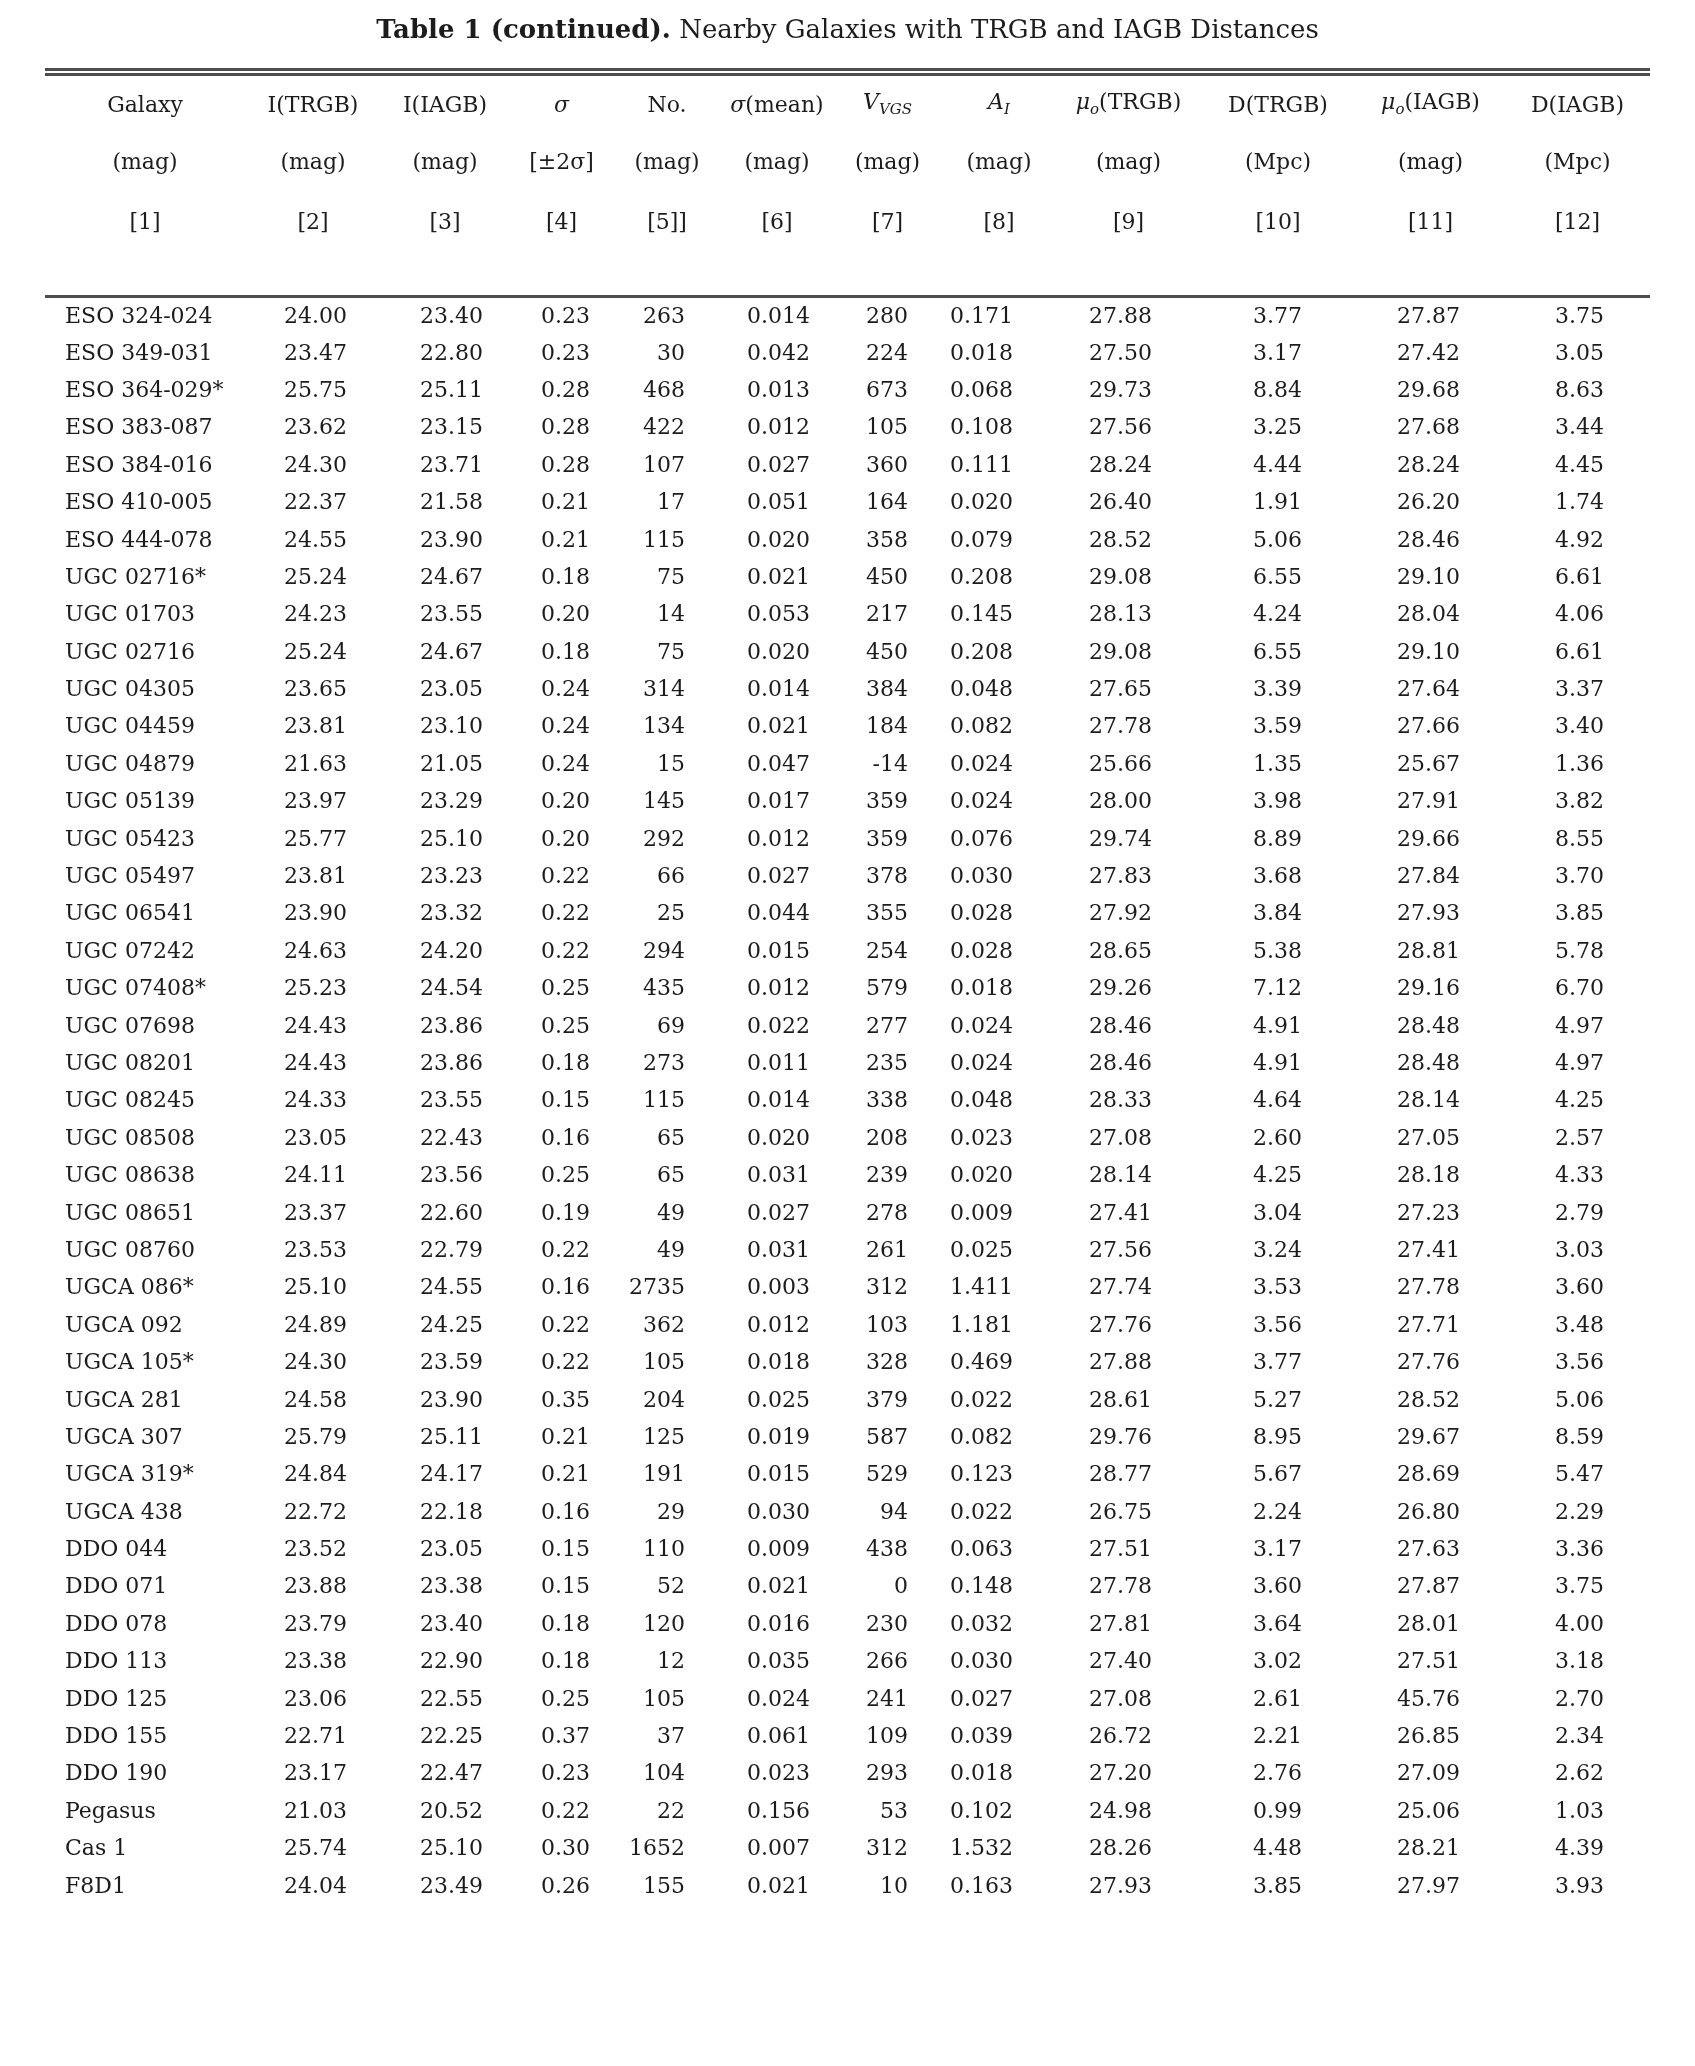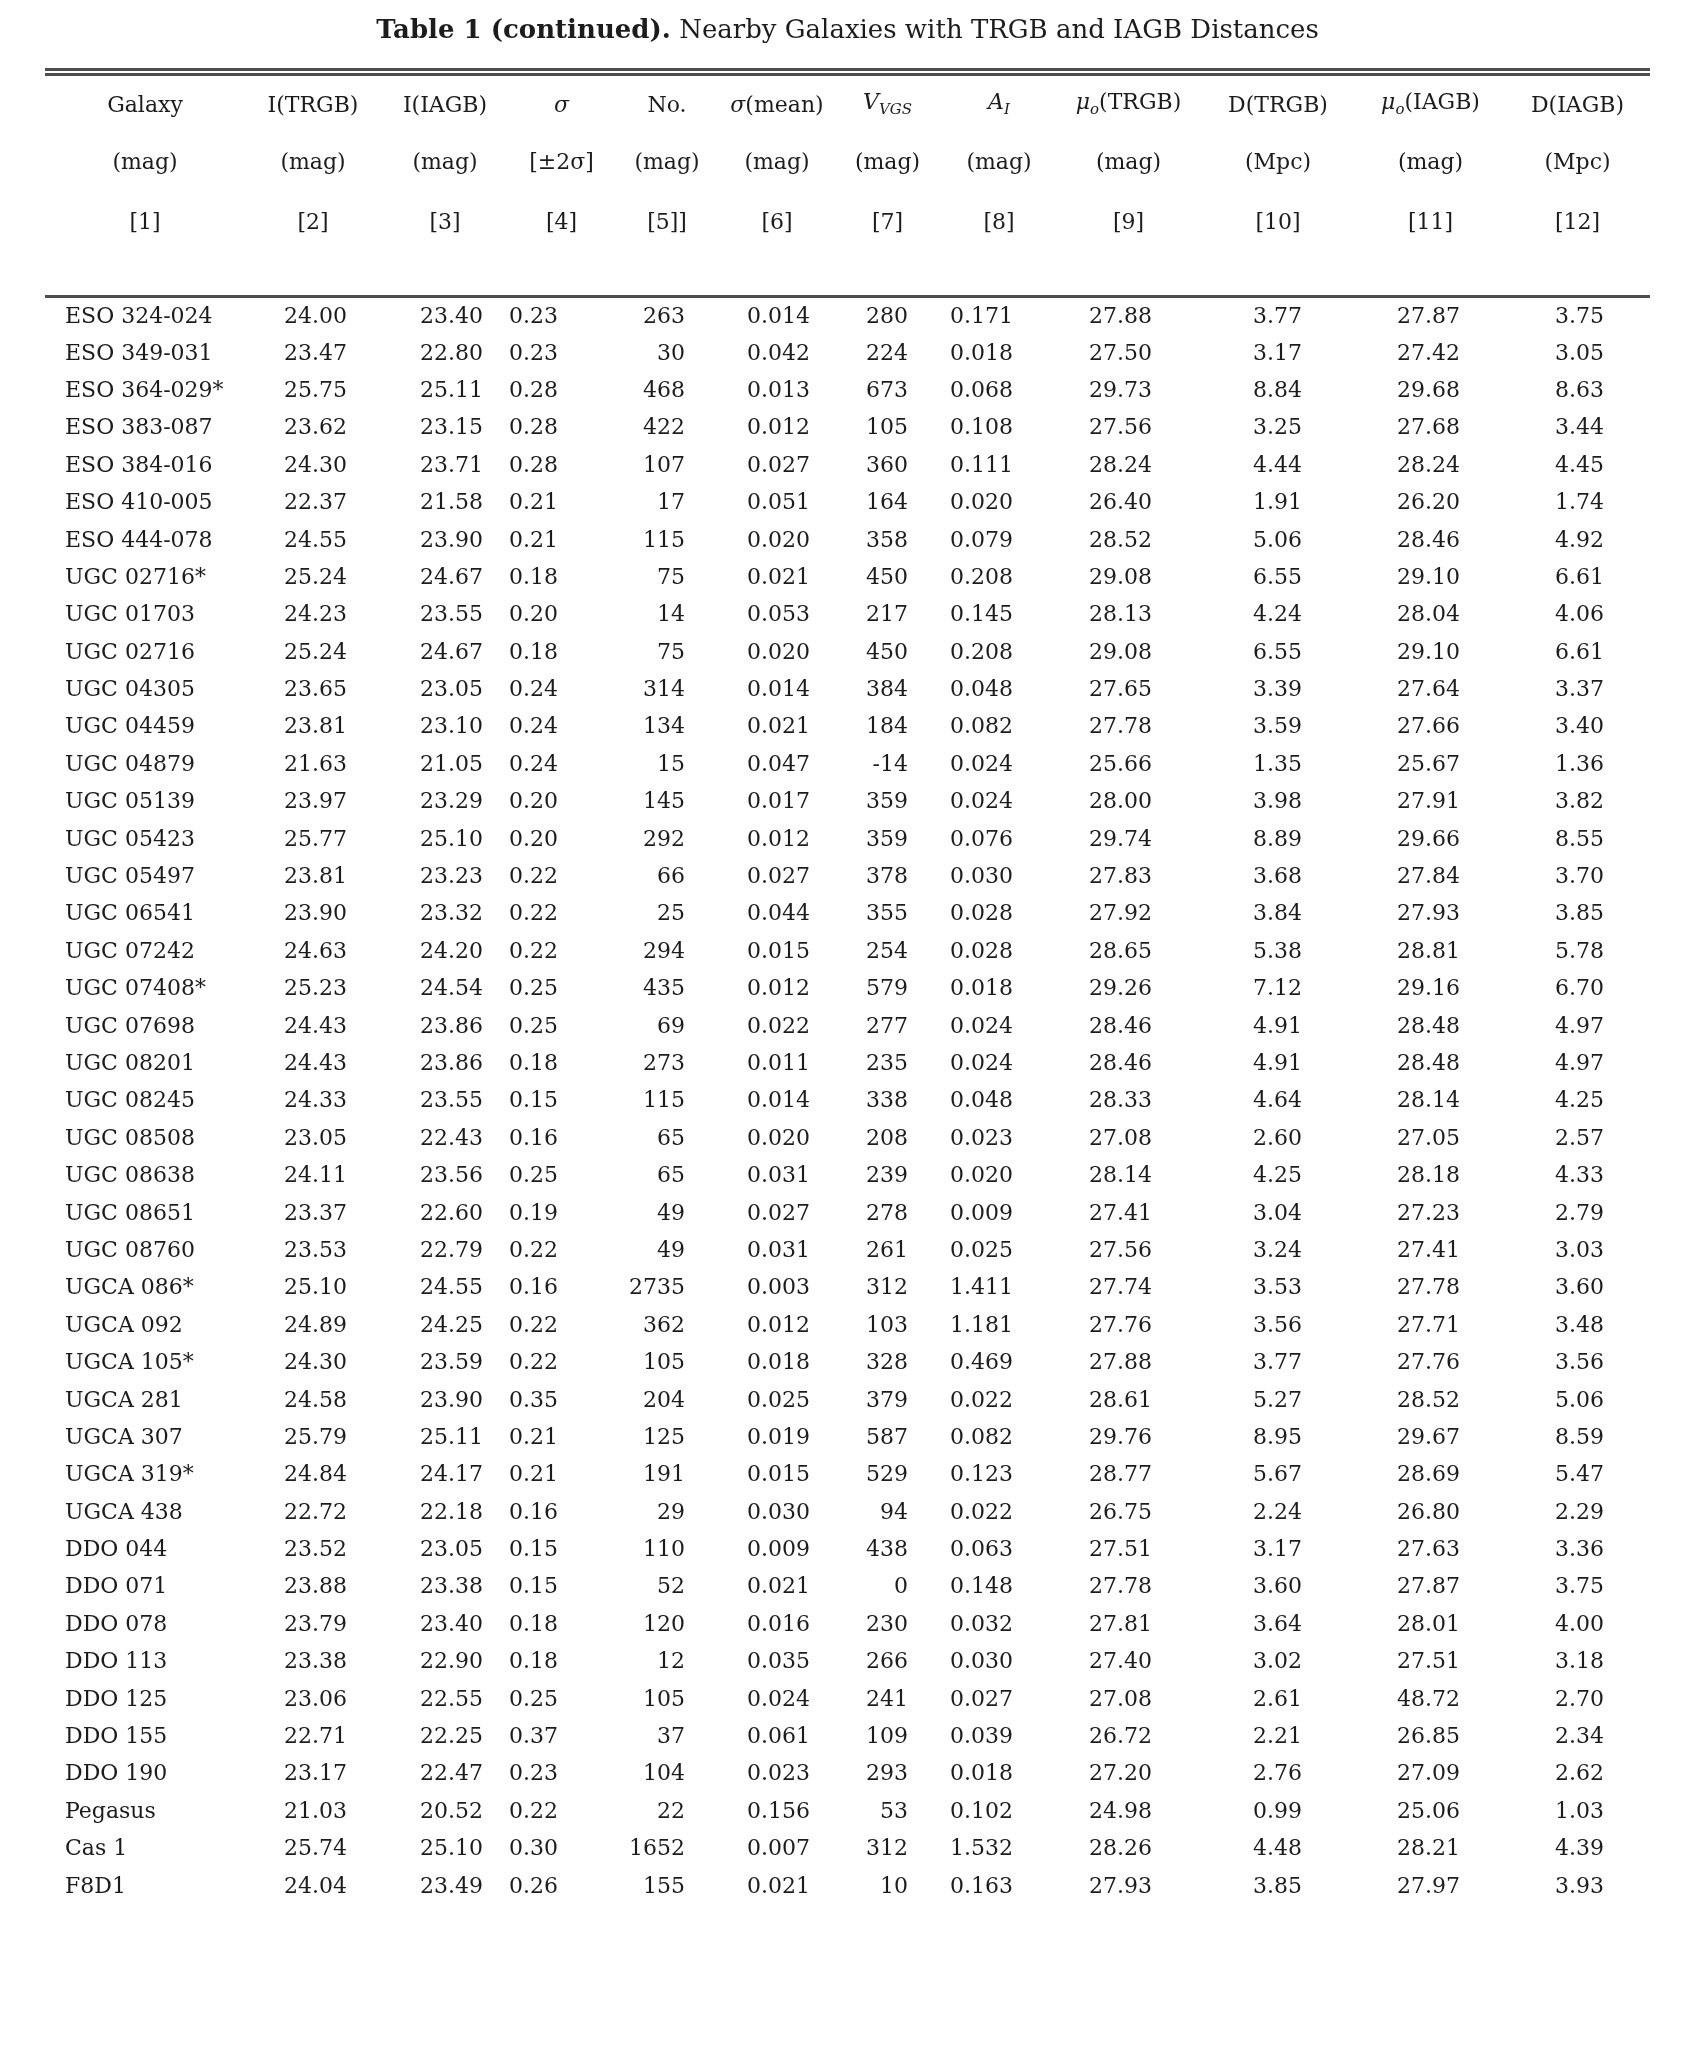--- a/index.html
+++ b/index.html
@@ -33,21 +33,21 @@
   thead th { font-weight: normal; text-align: center; padding: 0; vertical-align: middle; }
   tr.r-names   { height: 60px; }
   tr.r-units   { height: 58px; }
   tr.r-indices { height: 62px; }
   tr.r-spacer  { height: 44px; }
   tbody tr { height: 37.4px; }
   tbody td { padding: 0; vertical-align: middle; white-space: nowrap; }
   tbody td:nth-child(1)  { text-align: left;  padding-left: 20px; }
   tbody td:nth-child(2)  { text-align: right; padding-right: 34px; }
   tbody td:nth-child(3)  { text-align: right; padding-right: 26px; }
-  tbody td:nth-child(4)  { text-align: left; padding-right: 24px; }
+  tbody td:nth-child(4)  { text-align: right; padding-right: 24px; }
   tbody td:nth-child(5)  { text-align: right; padding-right: 35px; }
   tbody td:nth-child(6)  { text-align: right; padding-right: 24px; }
   tbody td:nth-child(7)  { text-align: right; padding-right: 33px; }
   tbody td:nth-child(8)  { text-align: center; padding-right: 35px; }
   tbody td:nth-child(9)  { text-align: right; padding-right: 48px; }
   tbody td:nth-child(10) { text-align: right; padding-right: 54px; }
   tbody td:nth-child(11) { text-align: right; padding-right: 45px; }
   tbody td:nth-child(12) { text-align: right; padding-right: 46px; }
   sub { font-size: 68%; }
   .it { font-style: italic; }
@@ -658,21 +658,21 @@
           <td>DDO 125</td>
           <td>23.06</td>
           <td>22.55</td>
           <td>0.25</td>
           <td>105</td>
           <td>0.024</td>
           <td>241</td>
           <td>0.027</td>
           <td>27.08</td>
           <td>2.61</td>
-          <td>48.72</td>
+          <td>45.76</td>
           <td>2.70</td>
         </tr>
         <tr>
           <td>DDO 155</td>
           <td>22.71</td>
           <td>22.25</td>
           <td>0.37</td>
           <td>37</td>
           <td>0.061</td>
           <td>109</td>

